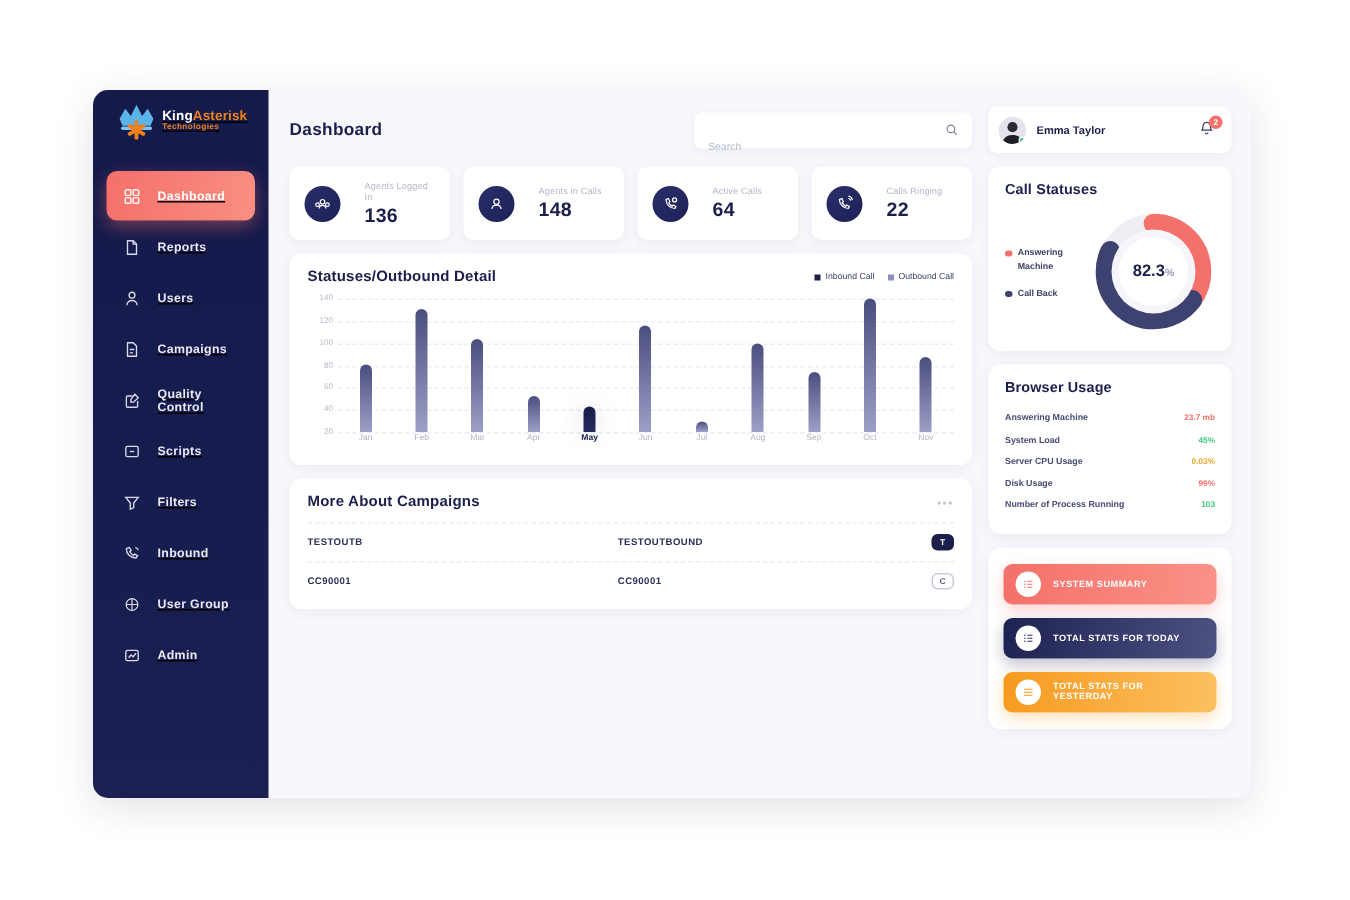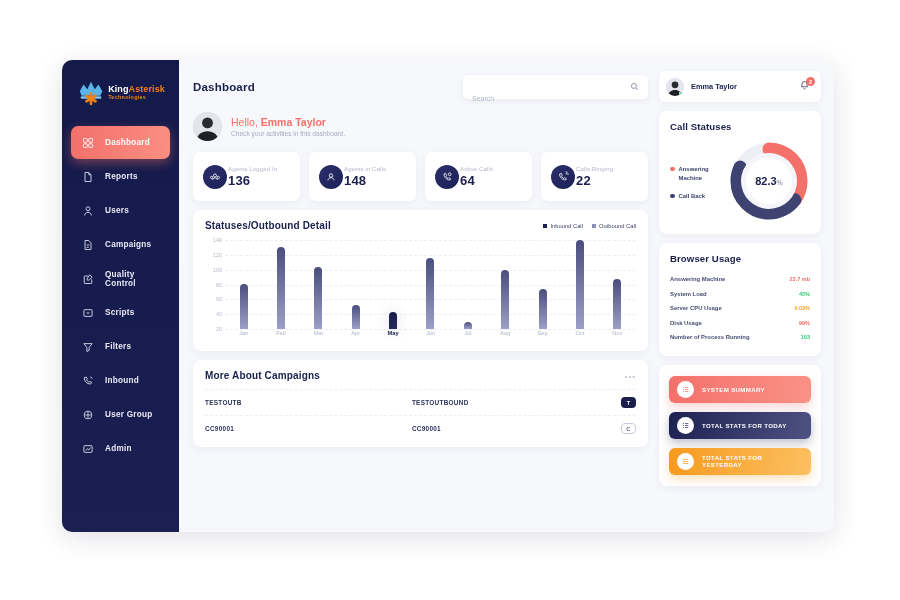--- a/index.html
+++ b/index.html
@@ -16,22 +16,22 @@
     border-radius: 10px;
     overflow: hidden;
     box-shadow: 0 6px 26px rgba(30,30,70,.13);
     background: #f7f8fc;
   }
 
   
   .sidebar {
     width: 117px; flex: 0 0 117px;
     background: linear-gradient(180deg,#141a4a 0%,#161c4e 45%,#1b1f52 100%);
-    padding-top: 12px;
     position: relative;
+    text-decoration: underline;
   }
   .logo { display: flex; flex-direction: column; align-items: center; padding: 6px 0 18px; }
   .logo-row { display: flex; align-items: center; gap: 2px; }
   .crown-wrap { position: relative; width: 30px; height: 30px; }
   .logo-text { display: flex; flex-direction: column; line-height: 1.05; }
   .logo-king { font-size: 9px; font-weight: bold; color: #f0811a; letter-spacing: .1px; }
   .logo-king span { color: #ffffff; }
   .logo-tech { font-size: 5.5px; font-weight: bold; color: #f0811a; letter-spacing: .25px; }
 
   .nav { display: flex; flex-direction: column; gap: 1px; }
@@ -94,21 +94,21 @@
   .greet { display: flex; align-items: center; gap: 9px; padding: 1px 0 2px; }
   .avatar-lg { width: 29px; height: 29px; border-radius: 50%; overflow: hidden; background: #d9dbe6; flex: 0 0 29px; }
   .greet-title { font-size: 10.5px; color: #f4706a; font-weight: normal; }
   .greet-title b { font-weight: bold; }
   .greet-sub { font-size: 6.6px; color: #a9acc0; margin-top: 2px; }
 
   
   .stats { display: flex; gap: 9px; }
   .stat {
     flex: 1; background: #fff; border-radius: 7px;
-    height: 49px; display: flex; align-items: center; gap: 1px;
+    height: 49px; display: flex; align-items: center; gap: 16px;
     padding: 0 10px;
     box-shadow: 0 2px 8px rgba(40,40,90,.055);
   }
   .stat-badge {
     width: 24px; height: 24px; border-radius: 50%; flex: 0 0 24px;
     background: linear-gradient(145deg,#2a2f6b,#1c2157);
     display: flex; align-items: center; justify-content: center;
   }
   .stat-badge svg { width: 12px; height: 12px; display: block; }
   .stat-label { font-size: 6.1px; color: #b4b7c9; letter-spacing: .1px; }
@@ -333,33 +333,20 @@
           <input type="text" placeholder="Search" style="">
           <span class="search-icon">
               <svg viewBox="0 0 16 16" fill="none" stroke="#7b7f9c" stroke-width="1.4">
                 <circle cx="7" cy="7" r="4.5"></circle>
                 <path d="M10.4 10.4L14 14"></path>
               </svg>
             </span>
         </div>
       </div>
 
-      <div class="greet">
-        <div class="avatar-lg">
-          <svg viewBox="0 0 40 40" width="29" height="29">
-            <rect width="40" height="40" fill="#e3e4ec"></rect>
-            <circle cx="20" cy="15" r="7.5" fill="#2b2b33"></circle>
-            <path d="M5 40c0-8.5 6.8-13.5 15-13.5S35 31.5 35 40z" fill="#1f1f27"></path>
-          </svg>
-        </div>
-        <div>
-          <div class="greet-title"><span>Hello, </span><b>Emma Taylor</b></div>
-          <div class="greet-sub">Check your activities in this dashboard.</div>
-        </div>
-      </div>
 
       <div class="stats">
         <div class="stat">
           <div class="stat-badge">
               <svg viewBox="0 0 16 16" fill="none" stroke="#fff" stroke-width="1.1">
                 <circle cx="8" cy="6" r="2"></circle>
                 <circle cx="3.6" cy="8.6" r="1.6"></circle>
                 <circle cx="12.4" cy="8.6" r="1.6"></circle>
                 <path d="M5 12c0-1.7 1.3-2.8 3-2.8s3 1.1 3 2.8"></path>
               </svg>

